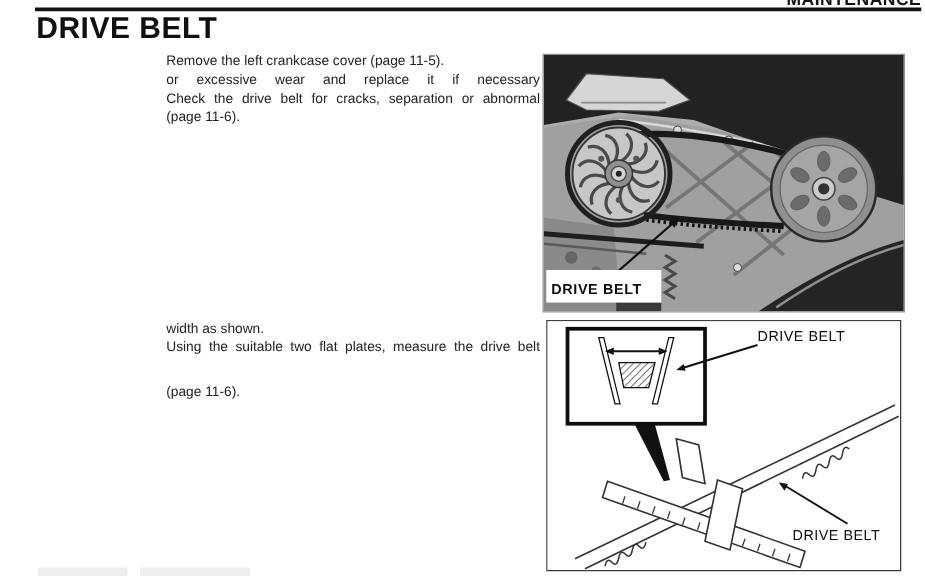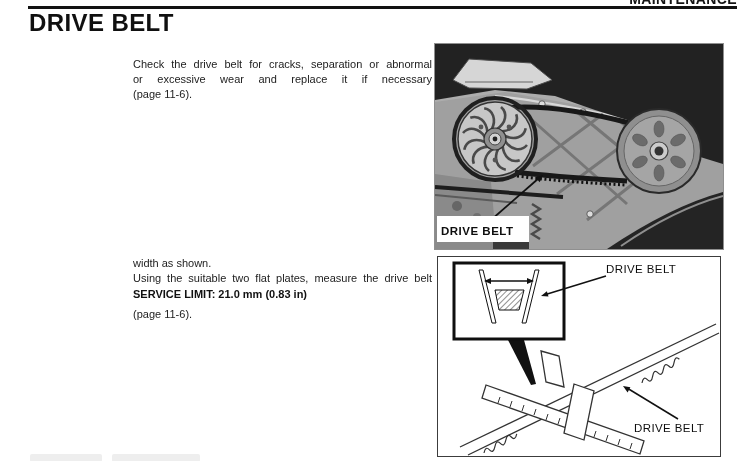--- a/index.html
+++ b/index.html
@@ -30,35 +30,35 @@
 </style>
 </head>
 <body>
 
 <div class="page">
 
   <div class="running-header">MAINTENANCE</div>
   <div class="rule"></div>
   <div class="section-title">DRIVE BELT</div>
 
+  <div class="para" style="top:42px">
+    <div class="p-line">Remove the left crankcase cover (page 11-5).</div>
+  </div>
 
   <div class="para" style="top:57px">
+    <div class="p-line j">or excessive wear and replace it if necessary</div>
     <div class="p-line j">Check the drive belt for cracks, separation or abnormal</div>
-    <div class="p-line j">or excessive wear and replace it if necessary</div>
     <div class="p-line">(page 11-6).</div>
   </div>
 
   <div class="para" style="top:256px">
     <div class="p-line">width as shown.</div>
     <div class="p-line j">Using the suitable two flat plates, measure the drive belt</div>
   </div>
 
-  <div class="para service" style="top:287px">
-    <div class="p-line">SERVICE LIMIT: 21.0 mm (0.83 in)</div>
-  </div>
 
   <div class="para" style="top:307px">
     <div class="p-line">(page 11-6).</div>
   </div>
 
   <div class="fig fig-photo">
     <svg viewBox="0 0 288 205">
       <defs>
         <path id="blade" d="M62,85 C71,79 73,69 66,63" fill="none" stroke="#4a4a4a" stroke-width="2.6"></path>
         <ellipse id="chole" cx="224" cy="85" rx="5" ry="8" fill="#6b6b6b" stroke="#555" stroke-width="0.6"></ellipse>

